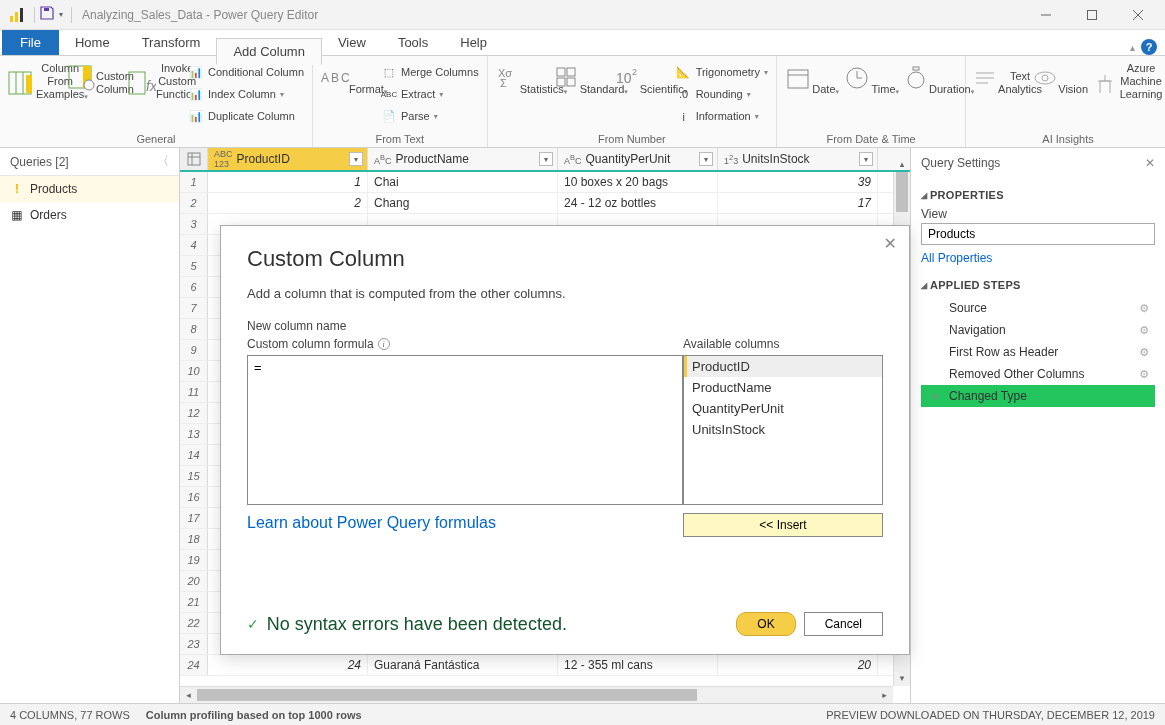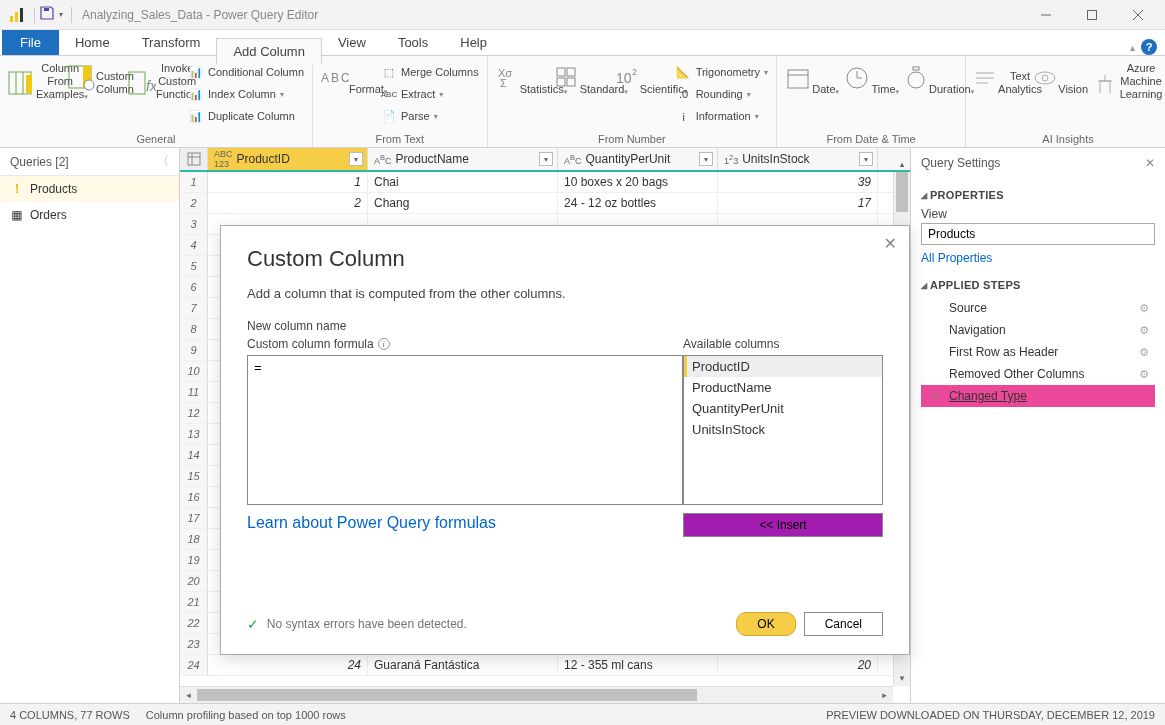--- a/index.html
+++ b/index.html
@@ -67,21 +67,21 @@
 .settings { width: 255px; border-left: 1px solid #d0d0d0; padding: 8px 10px; }
 .settings .shdr { display: flex; color: #555; margin-bottom: 19px; }
 .settings .shdr .x { margin-left: auto; color: #888; cursor:pointer;}
 .settings .sec { font-size: 11px; font-weight: bold; color: #444; margin: 8px 0 6px; letter-spacing: 0.3px; }
 .settings .sec::before { content: "◢ "; font-size: 8px; color: #666; position:relative; top:-1px;}
 .settings .namebox { width: 100%; border: 1px solid #aaa; padding: 3px 6px; font-size: 12px; }
 .settings .link { color: #0066cc; font-size: 12px; margin: 6px 0 14px; display: block; cursor:pointer;}
 .steps { border: 0; }
 .step { height: 22px; display: flex; align-items: center; padding: 0 8px 0 28px; font-size: 12px; color: #333; position:relative; cursor:pointer;}
 .step .gear { position:absolute; right:6px; color:#aaa; font-size:11px;}
-.step.sel { background: #ec4899; text-decoration: underline; }
+.step.sel { background: #22c55e; }
 .step.sel::before { content:"✕"; position:absolute; left:10px; color:#888; font-size:10px;}
 
 
 .status { position: absolute; bottom: 0; left: 0; right: 0; height: 22px; background: #f3f3f3; border-top: 1px solid #d0d0d0; display: flex; align-items: center; padding: 0 10px; font-size: 11px; color: #555; }
 .status .spacer { flex: 1; }
 
 
 .dialog { position: absolute; left: 220px; top: 225px; width: 690px; height: 430px; background: #fff; border: 1px solid #aaa; box-shadow: 0 4px 16px rgba(0,0,0,0.15); padding: 20px 26px; z-index: 100; }
 .dialog .close { position: absolute; top: 8px; right: 12px; color: #888; font-size: 16px; cursor:pointer;}
 .dialog h1 { font-size: 22px; font-weight: normal; color: #333; margin-bottom: 14px; }
@@ -89,25 +89,25 @@
 .dialog .lbl { font-size: 12px; color: #444; margin-bottom: 4px; display:flex; align-items:center; gap:4px;}
 .dialog .lbl .info { width:12px;height:12px;border:1px solid #999;border-radius:50%;display:inline-flex;align-items:center;justify-content:center;font-size:8px;color:#666;font-style:italic;font-family:serif;}
 .dialog .txtin { width: 100%; border: 1px solid #888; padding: 3px 6px; font-size: 13px; margin-bottom: 12px; }
 .dialog .cols { display: flex; gap: 0; }
 .dialog .formula { flex: 1; }
 .dialog .formula textarea { width: 100%; height: 150px; border: 1px solid #888; padding: 4px 6px; font-size: 13px; resize: none; font-family: inherit;}
 .dialog .avail { width: 200px; }
 .dialog .avlist { border: 1px solid #888; height: 150px; overflow: auto; }
 .dialog .avitem { padding: 3px 8px; font-size: 13px; cursor:pointer;}
 .dialog .avitem.sel { background: #eee; border-left: 3px solid #f5cd47; padding-left:5px;}
-.dialog .insbtn { width: 100%; border: 1px solid #888; background: #a21caf; padding: 4px; margin-top: 8px; font-size: 12px; cursor:pointer;}
+.dialog .insbtn { width: 100%; border: 1px solid #888; background: #fef9c3; padding: 4px; margin-top: 8px; font-size: 12px; cursor:pointer;}
 .dialog .learn { color: #0066cc; font-size: 16px; margin-top: 6px; display: inline-block; cursor:pointer;}
 .dialog .footer { position: absolute; bottom: 18px; left: 26px; right: 26px; display: flex; align-items: center; }
 .dialog .footer .chk { color: #2a9d4a; font-size: 14px; margin-right: 8px; }
-.dialog .footer .msg { font-size: 12px; color: #737373; }
+.dialog .footer .msg { font-size: 18px; color: #14532d; }
 .dialog .footer .spacer { flex: 1; }
 .dialog .footer button { padding: 4px 20px; font-size: 12px; border: 1px solid #888; background: #fff; cursor:pointer;}
 .dialog .footer button.primary { background: #f5cd47; border-color: #d4a82e; margin-right: 8px; border-radius: 10px; }
 
 .c1{width:160px;} .c2{width:190px;} .c3{width:160px;} .c4{width:160px;}
 </style>
 </head>
 <body>
 
 <div class="titlebar">
@@ -622,21 +622,21 @@
         </div>
         <div class="step sel">
           <span>Changed Type</span>
         </div>
       </div>
   </div>
 </div>
 
 <div class="status">
   <span>4 COLUMNS, 77 ROWS</span>
-  <span style="margin-left:16px;">Column profiling based on top 1000 rows</span>
+  <span style="margin-left:16px;font-weight:bold;">Column profiling based on top 1000 rows</span>
   <span class="spacer"></span>
   <span>PREVIEW DOWNLOADED ON THURSDAY, DECEMBER 12, 2019</span>
 </div>
 
 <div class="dialog">
   <span class="close">✕</span>
   <h1>Custom Column</h1>
   <div class="desc">Add a column that is computed from the other columns.</div>
   <div class="lbl">
       <span>New column name</span>

